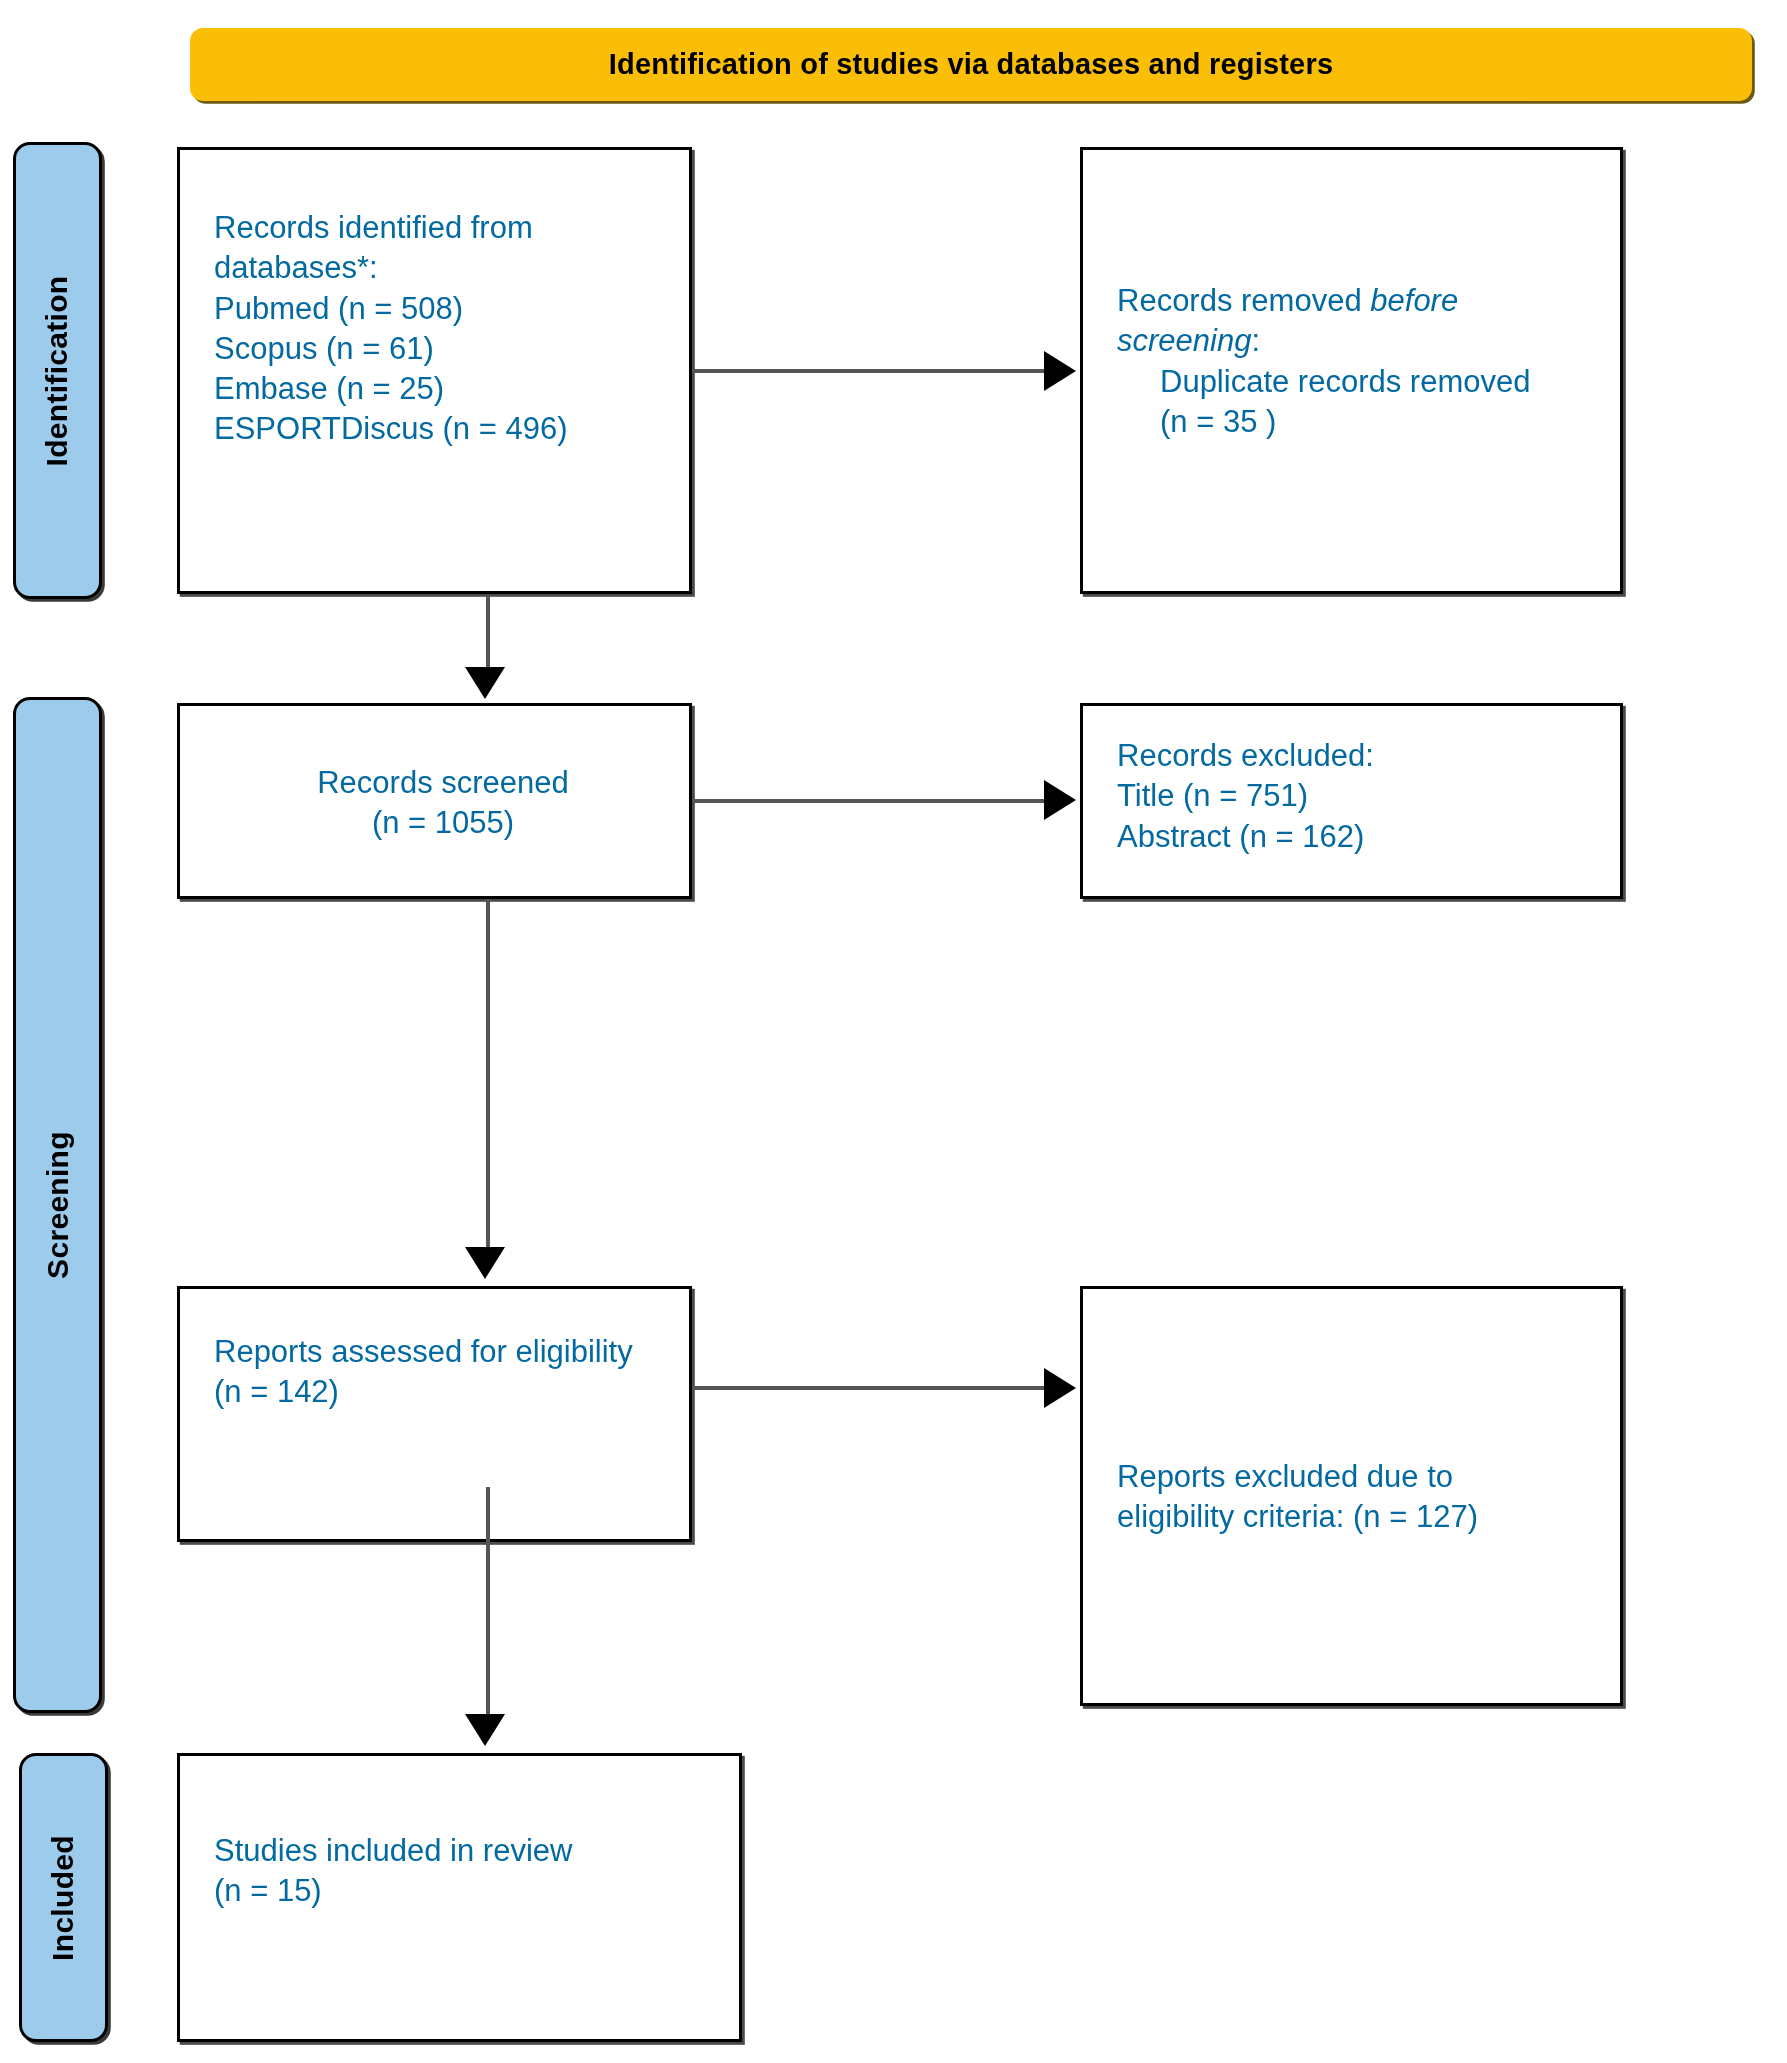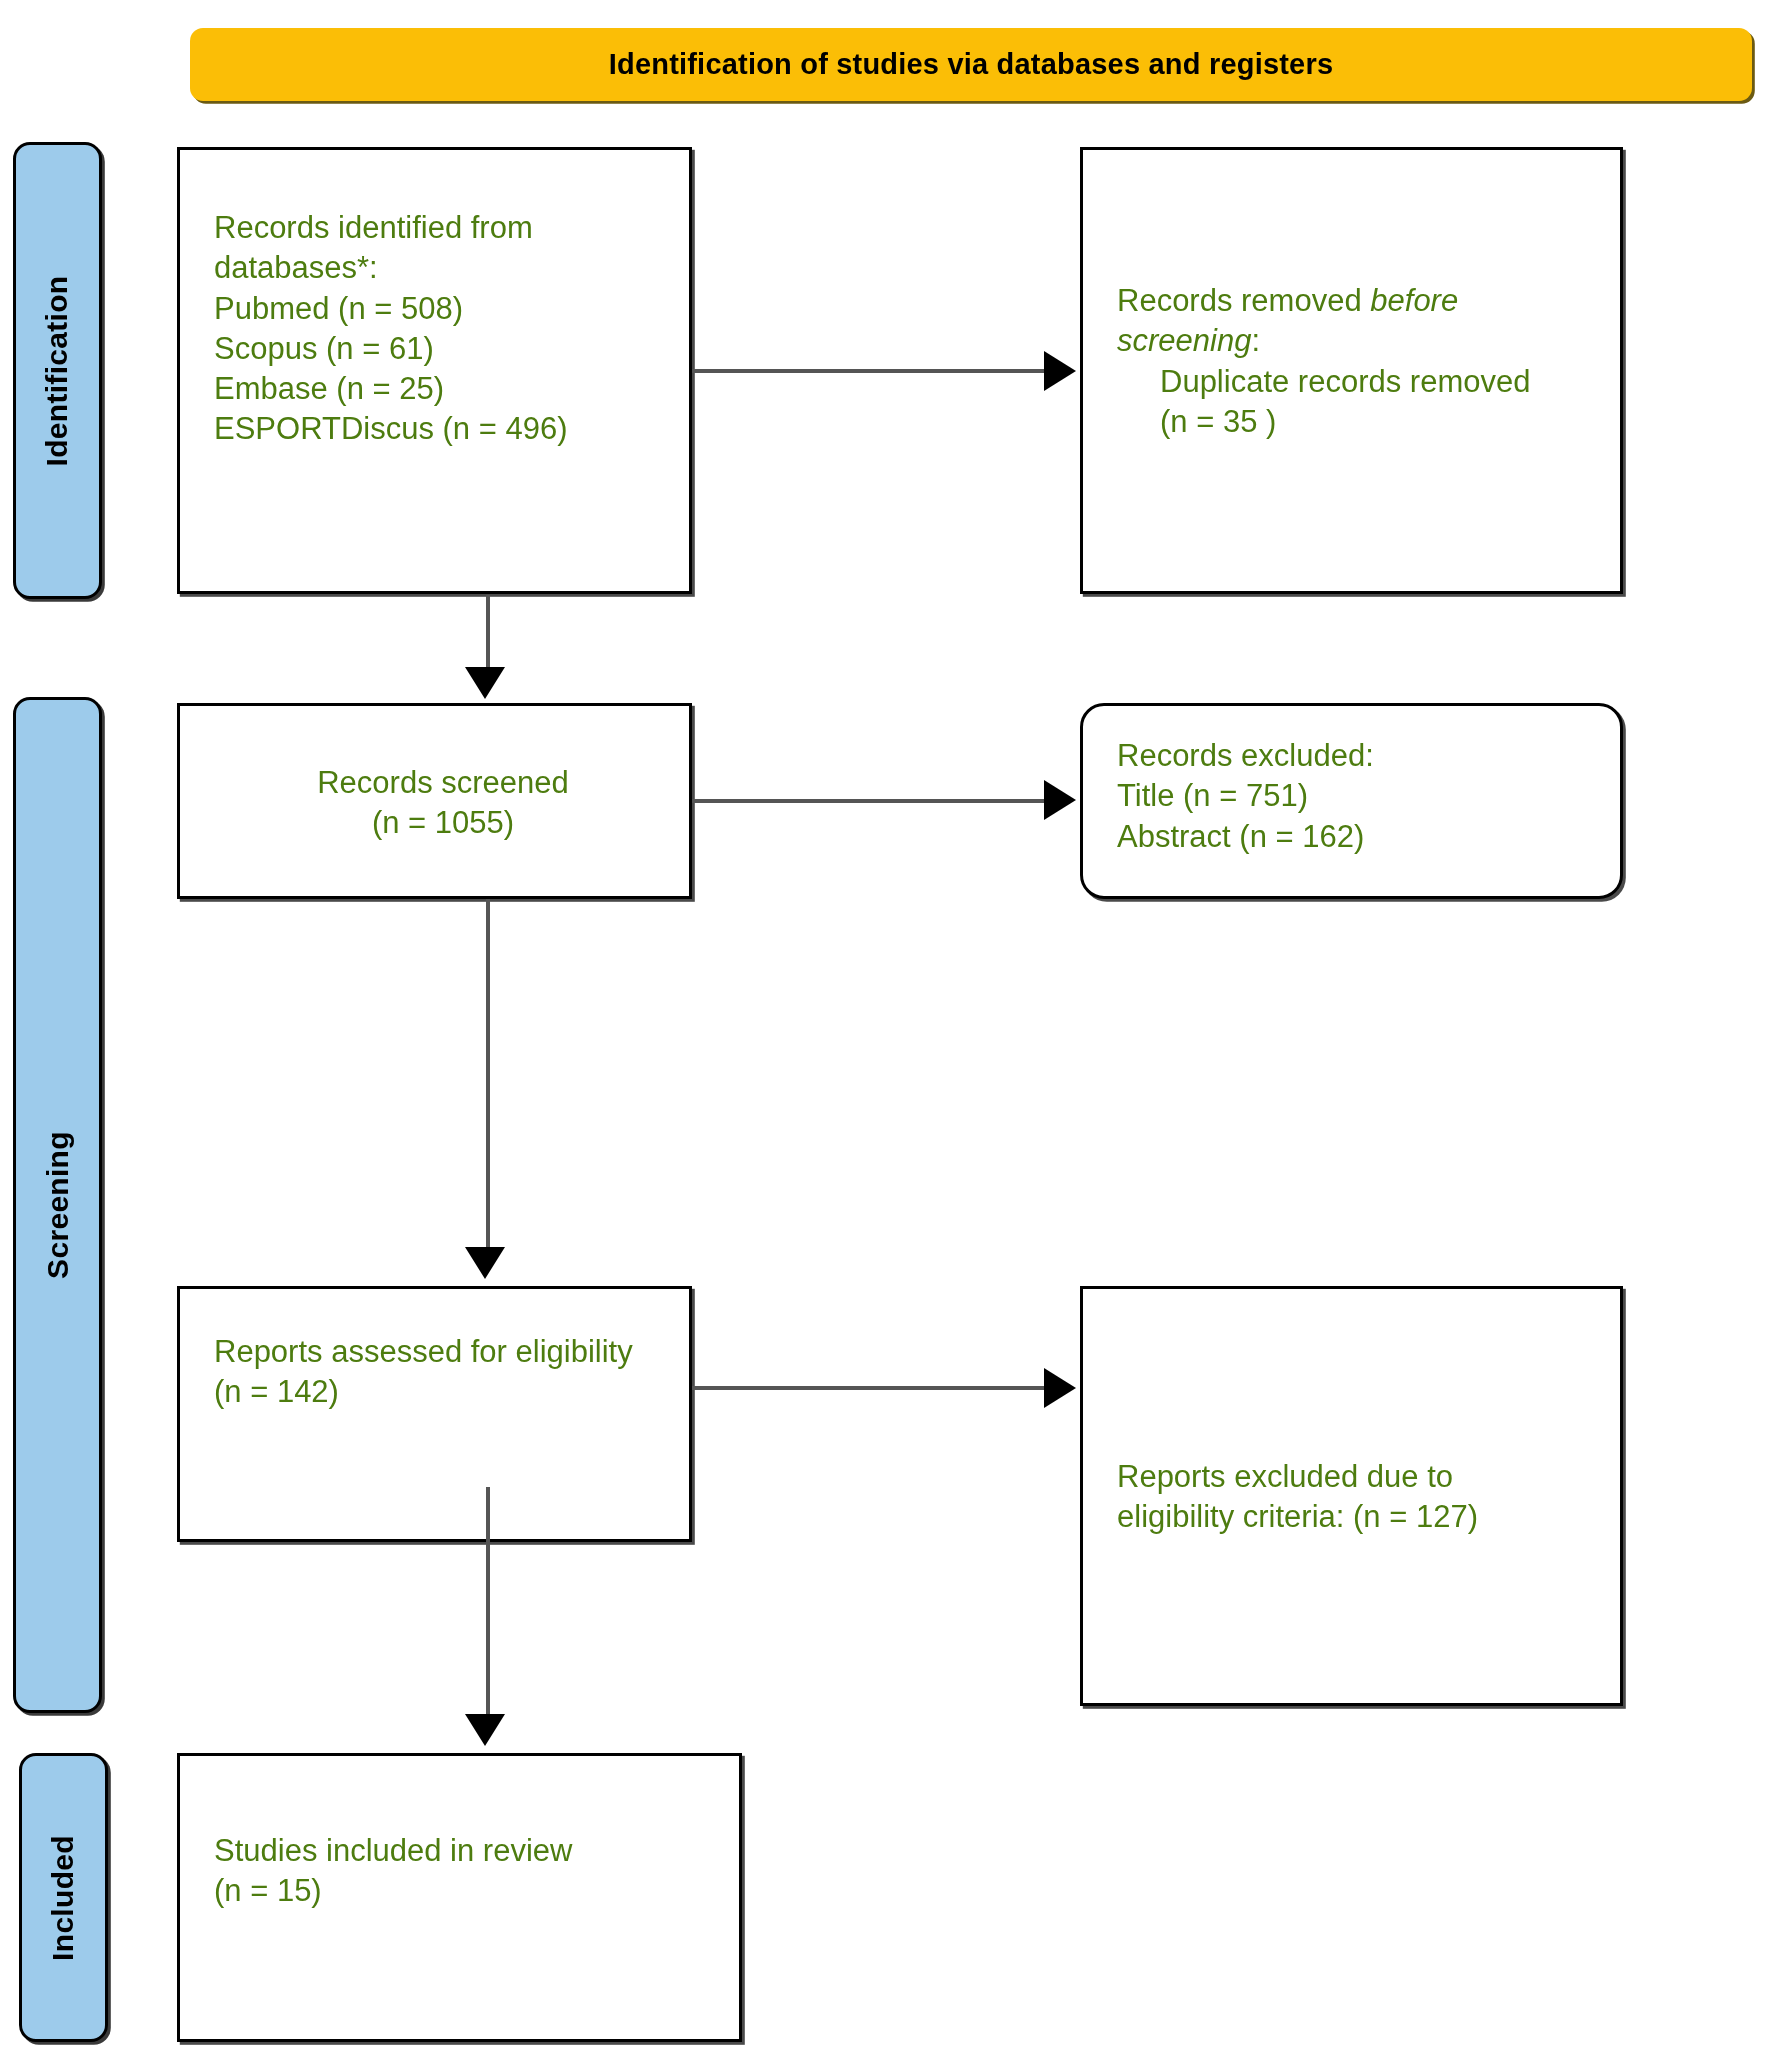--- a/index.html
+++ b/index.html
@@ -75,36 +75,36 @@
     box-sizing: border-box;
     box-shadow: 2.8px 2.8px 0 0 #4a4a4a;
     padding: 0;
   }
   .box-text {
     position: absolute;
     left: 34px;
     right: 17px;
     font-size: 31px;
     line-height: 1.30;
-    color: #4d7c0f;
+    color: #0369a1;
   }
   .box-text .ln { display: block; white-space: pre; }
   .box-text .ital { font-style: italic; }
   .indent { padding-left: 43px; }
 
   #box-identified    { left: 177px;  top: 147px;  width: 515px; height: 447px; }
   #box-identified .box-text { top: 58px; }
 
   #box-removed       { left: 1080px; top: 147px;  width: 543px; height: 447px; }
   #box-removed .box-text { top: 103px; margin-top: 28px; }
 
   #box-screened      { left: 177px;  top: 703px;  width: 515px; height: 196px; }
   #box-screened .box-text { top: 57px; text-align: center; }
 
-  #box-excluded      { left: 1080px; top: 703px;  width: 543px; height: 196px; border-radius: 24px; }
+  #box-excluded      { left: 1080px; top: 703px;  width: 543px; height: 196px; }
   #box-excluded .box-text { top: 30px; }
 
   #box-assessed      { left: 177px;  top: 1286px; width: 515px; height: 256px; }
   #box-assessed .box-text { top: 43px; }
 
   #box-rep-excluded  { left: 1080px; top: 1286px; width: 543px; height: 420px; }
   #box-rep-excluded .box-text { top: 168px; }
 
   #box-included      { left: 177px;  top: 1753px; width: 565px; height: 289px; }
   #box-included .box-text { top: 75px; }

